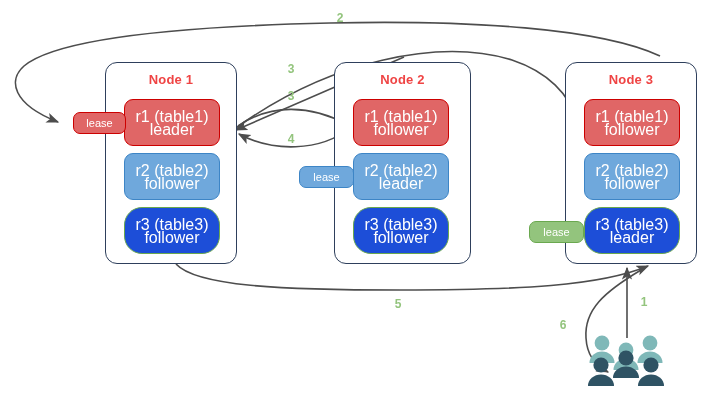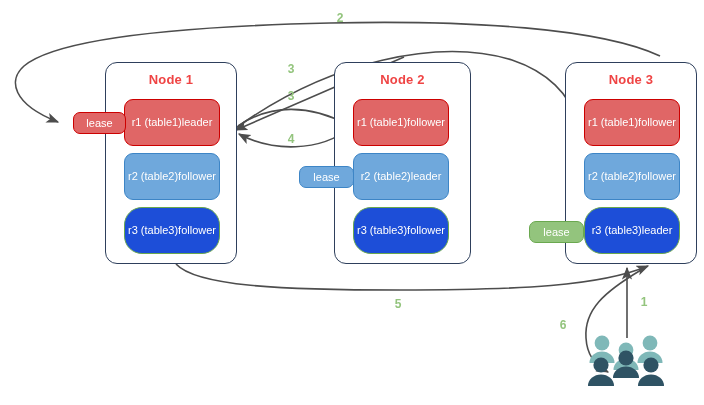--- a/index.html
+++ b/index.html
@@ -22,23 +22,23 @@
     position:absolute;left:0;right:0;top:9px;
     text-align:center;
     font-size:13px;font-weight:bold;color:#ef4444;
     letter-spacing:.2px;
   }
   .replica{
     position:absolute;
     box-sizing:border-box;
     border-radius:9px;
     color:#ffffff;
-    font-size:11px;line-height:13px;
+    font-size:16px;line-height:13px;
     text-align:center;
-    display:flex;flex-direction:row;align-items:center;justify-content:center;
+    display:flex;flex-direction:column;align-items:center;justify-content:center;
     border-width:1.4px;border-style:solid;
     text-shadow:0 0 1px rgba(0,0,0,.05);
   }
   .rep-red  {background:#e06666;border-color:#cc0000;}
   .rep-blue {background:#6fa8dc;border-color:#3d85c6;text-align:center;}
   .rep-green{background:#1d4ed8;border-color:#6aa84f;border-radius:18px;}
 
   
   .lease{
     position:absolute;

